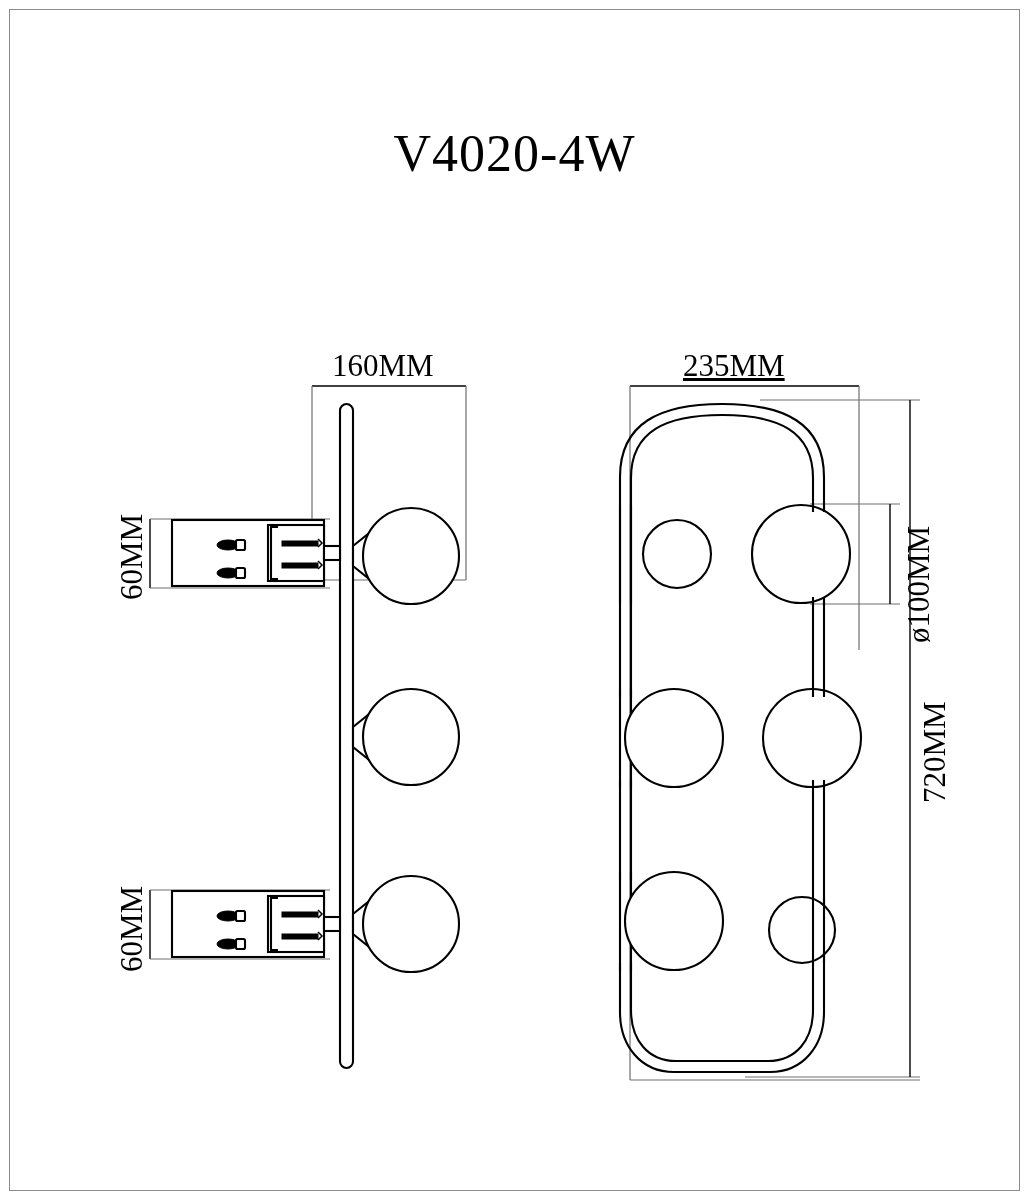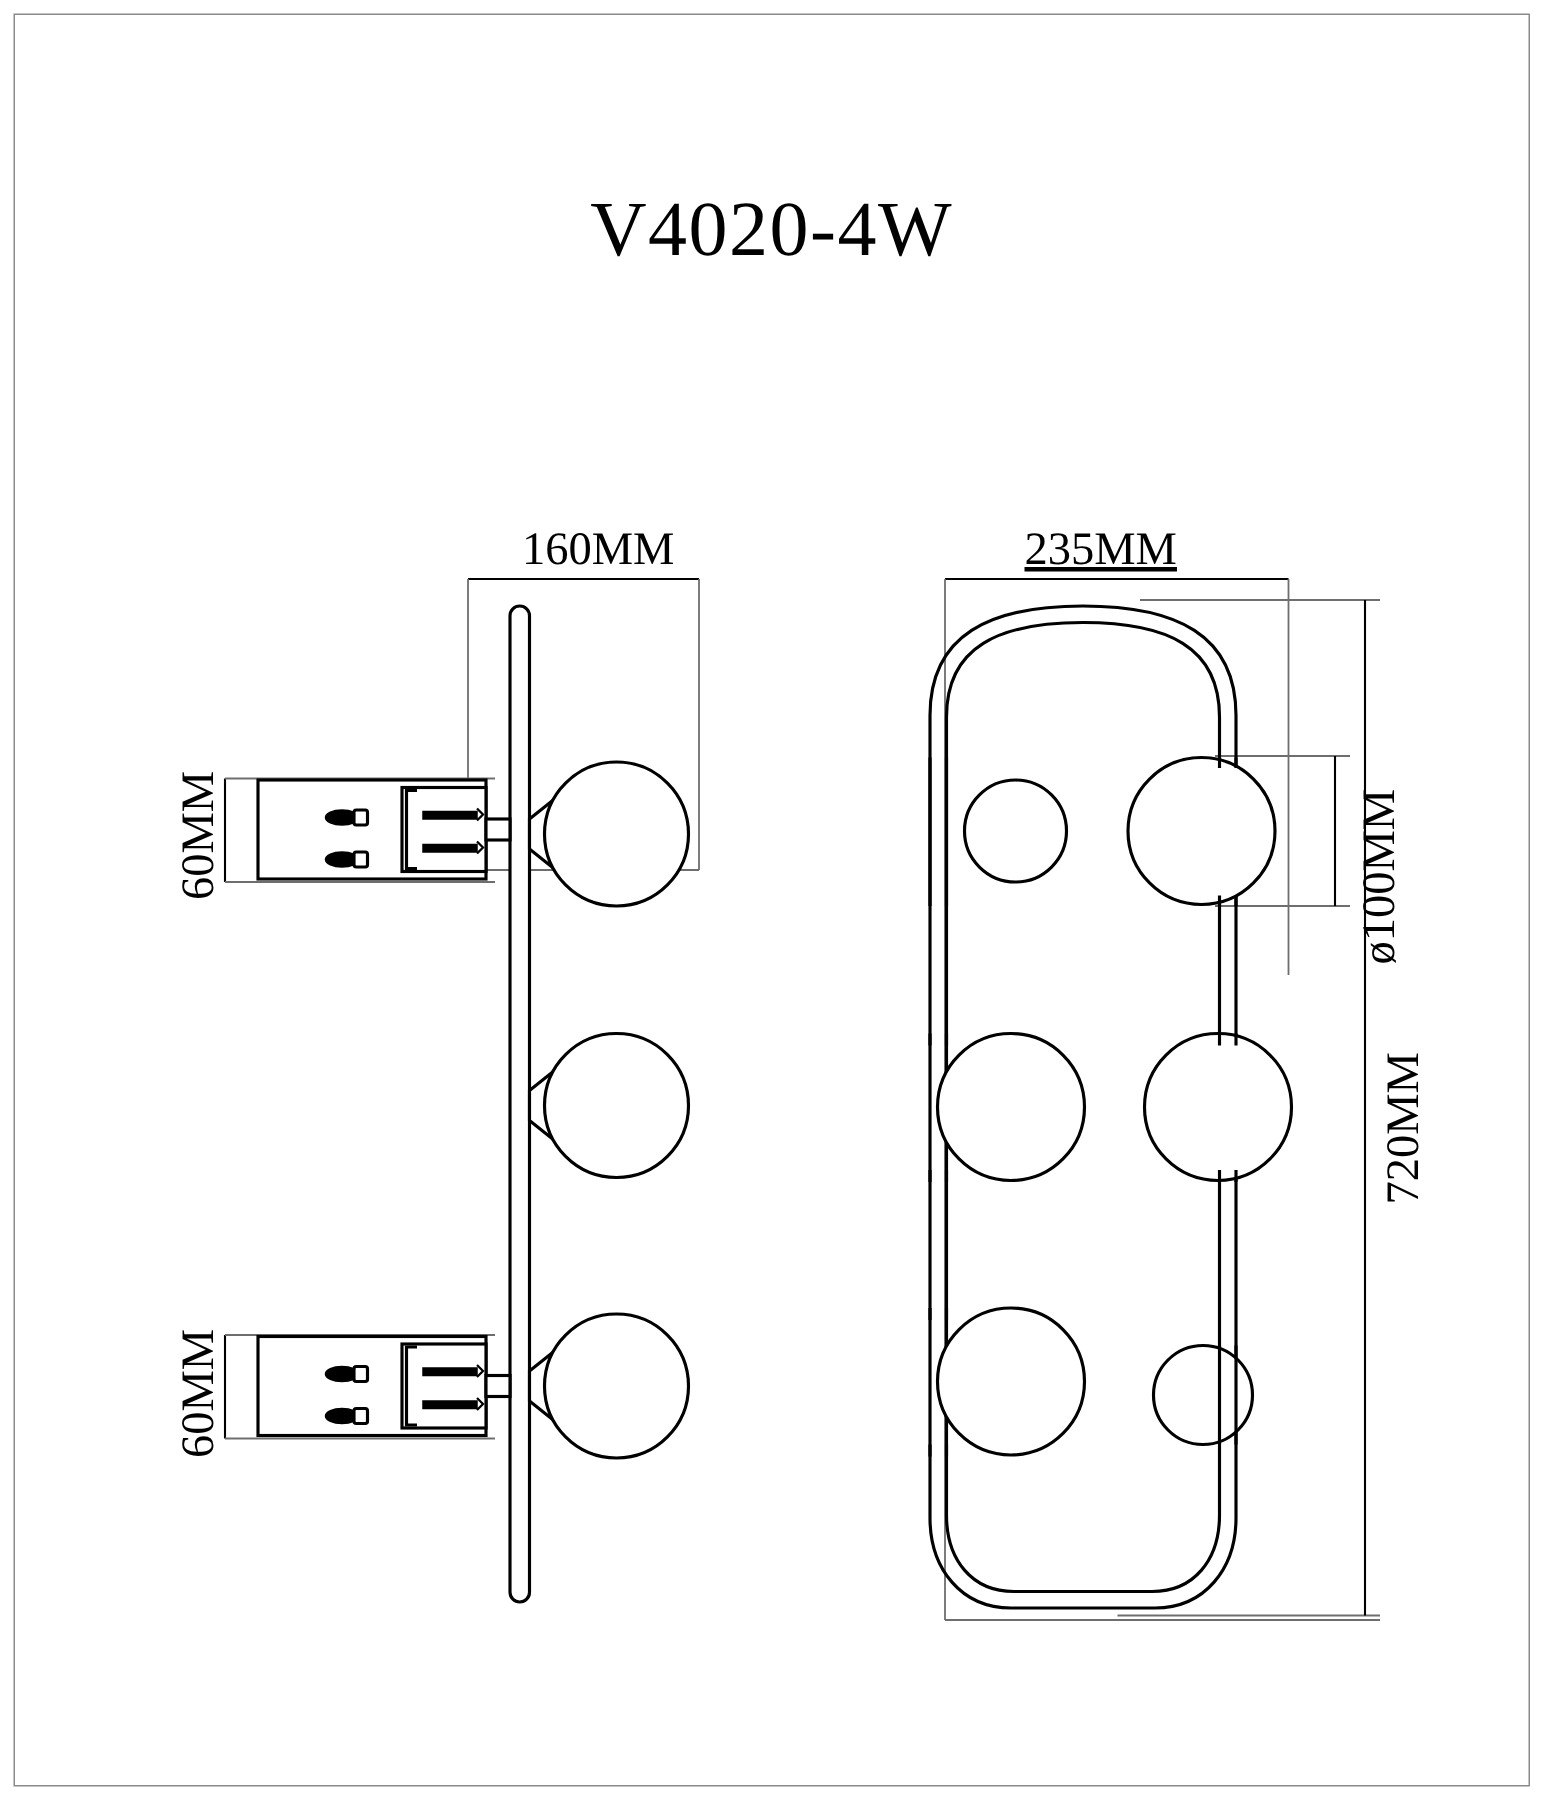--- a/index.html
+++ b/index.html
@@ -50,21 +50,21 @@
 </style>
 </head>
 <body>
 
 <div id="sheet">
 
   <div id="border"></div>
 
   <div id="title">V4020-4W</div>
 
-  <div class="dimtxt" style="left:348px;top:350px;">160MM</div>
+  <div class="dimtxt" style="left:332px;top:350px;">160MM</div>
 
   <div class="dimtxt rot" style="left:116px;top:600px;">60MM</div>
 
   <div class="dimtxt rot" style="left:116px;top:972px;">60MM</div>
 
   <div class="dimtxt" style="left:683px;top:350px;text-decoration:underline;">235MM</div>
 
   <div class="dimtxt rot" style="left:903px;top:643px;">ø100MM</div>
 
   <div class="dimtxt rot" style="left:919px;top:803px;">720MM</div>

